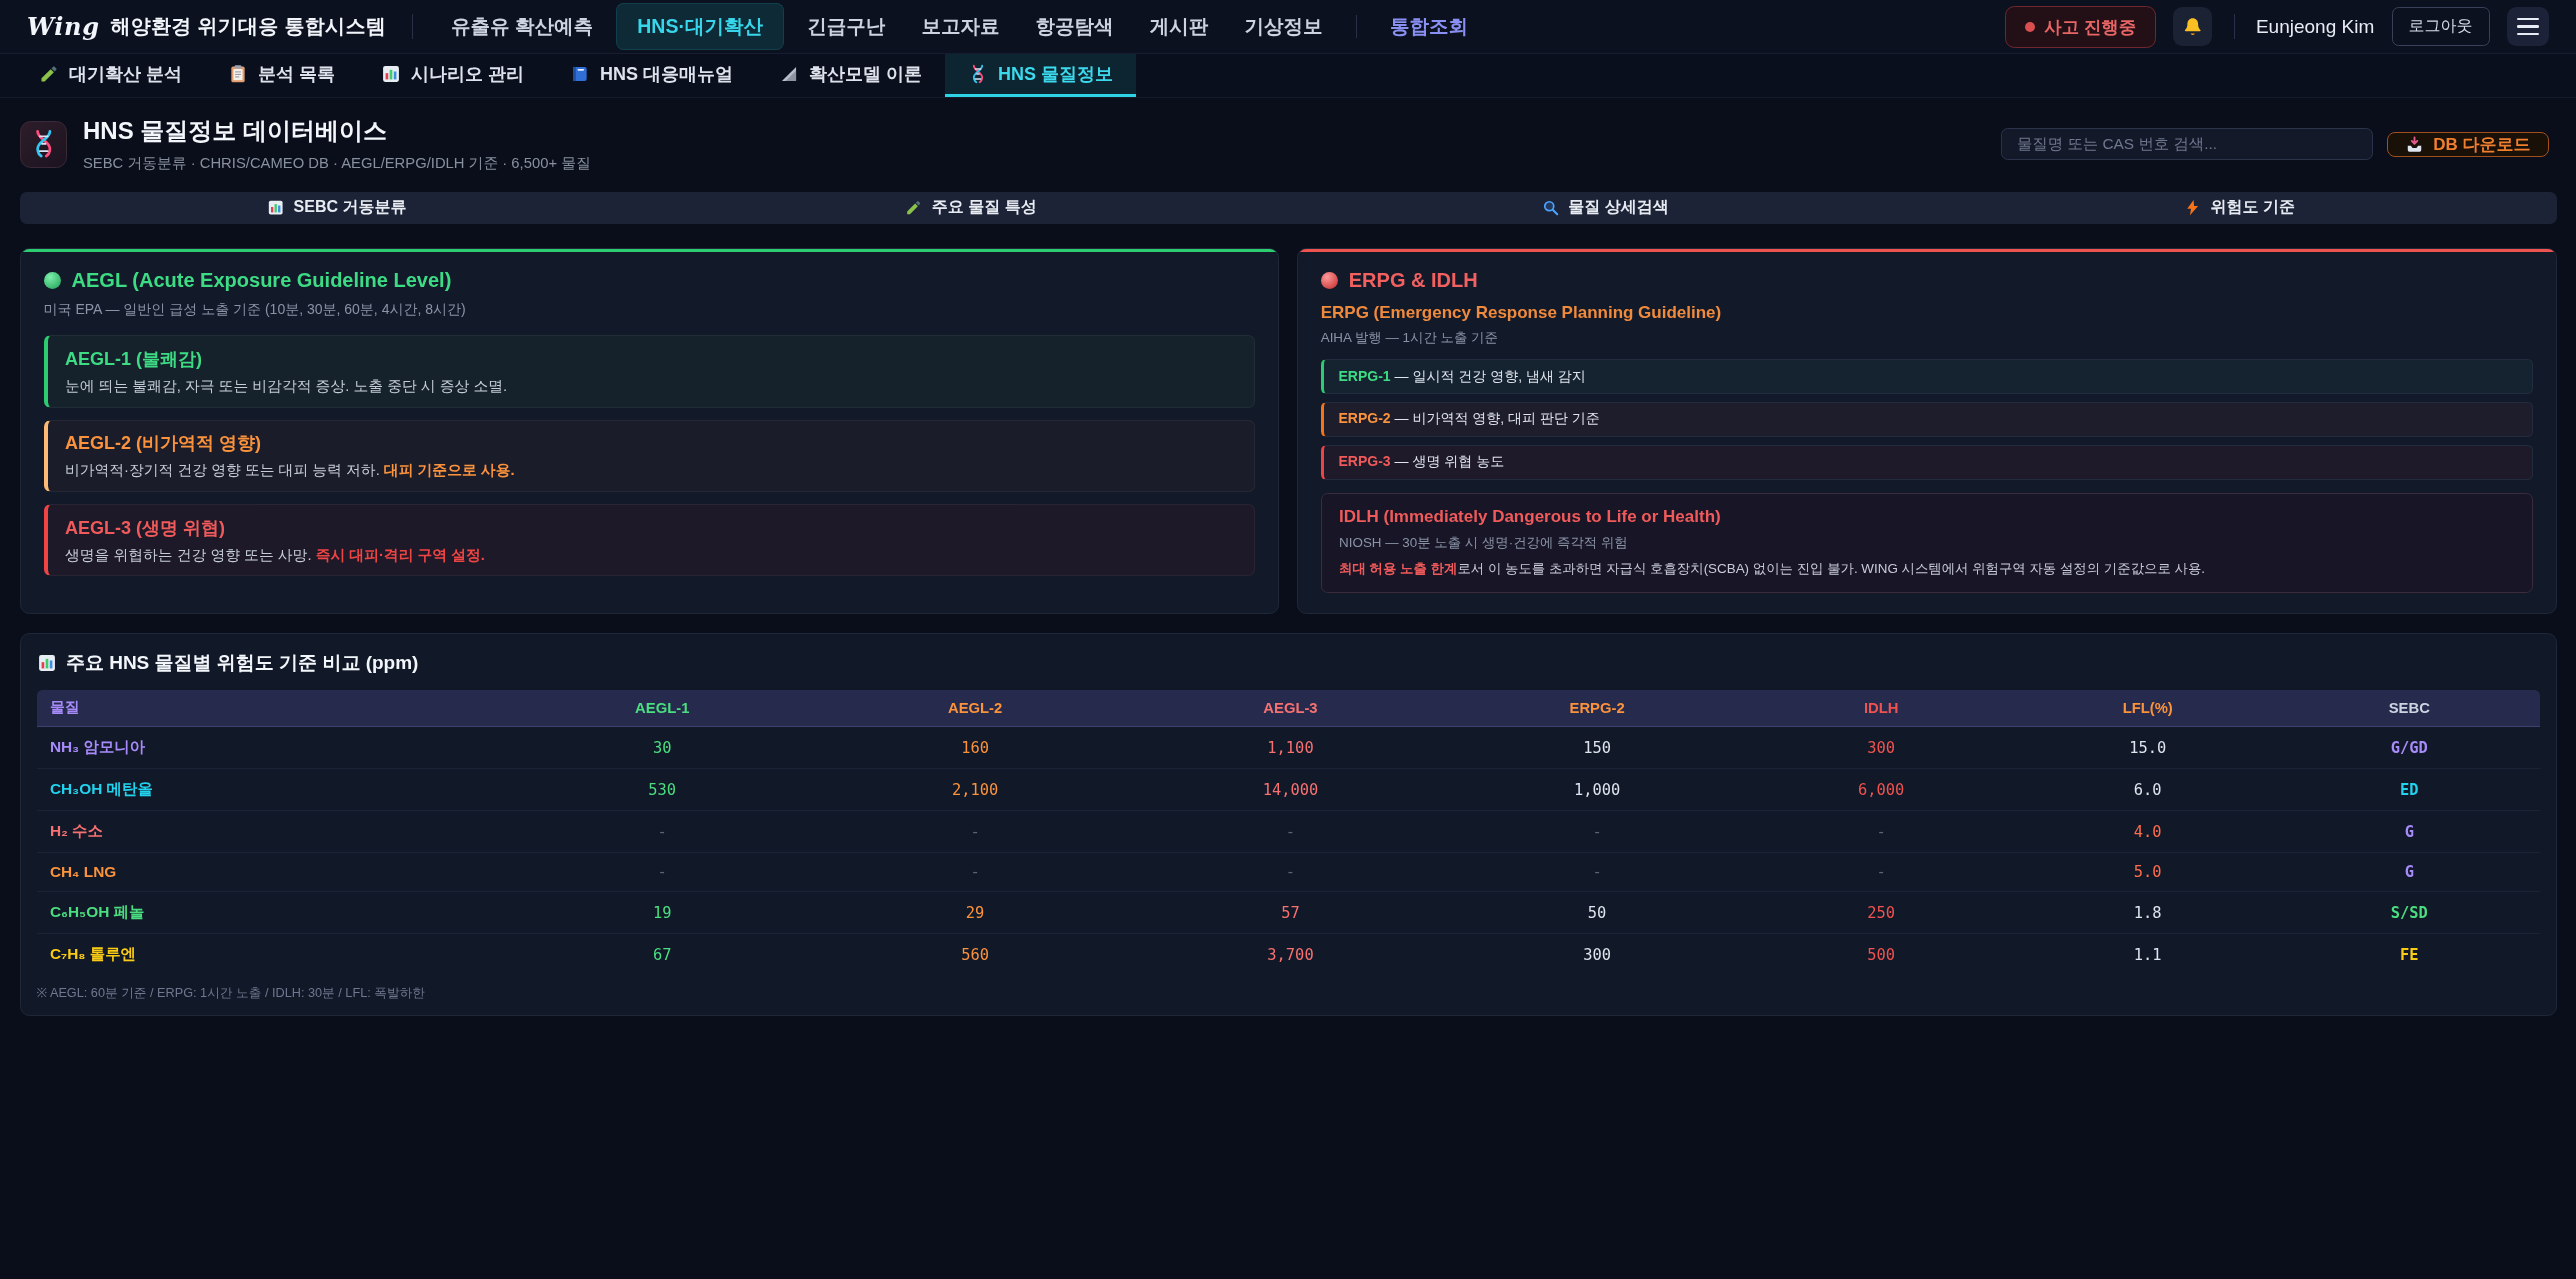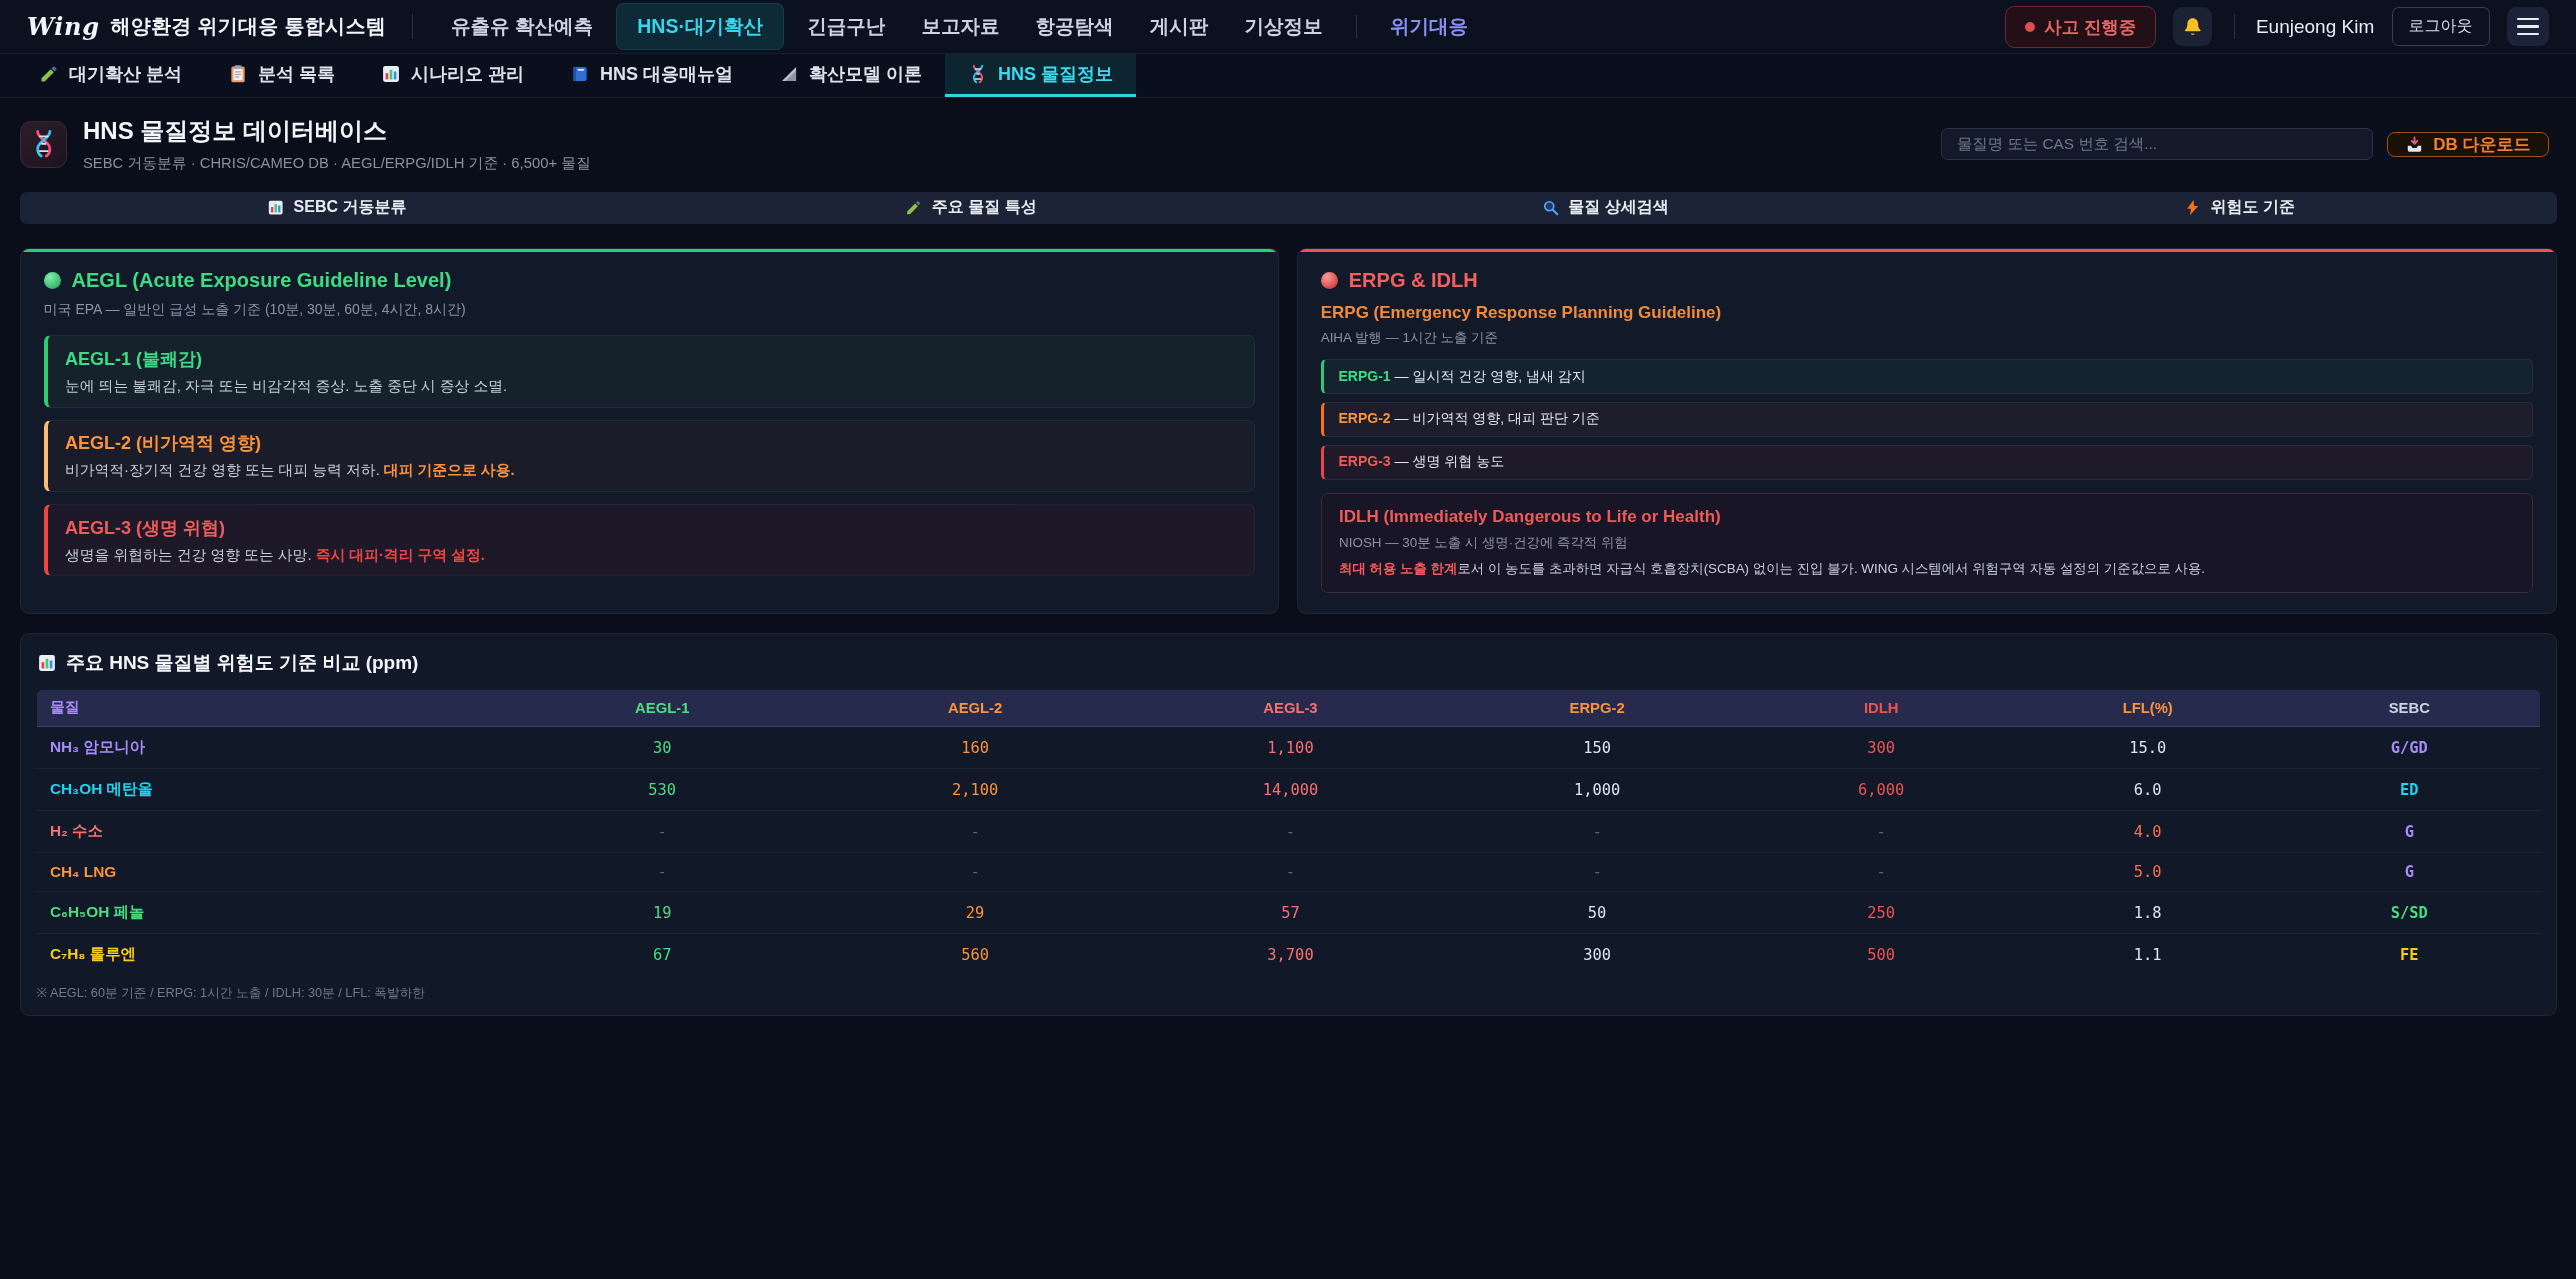--- a/index.html
+++ b/index.html
@@ -70,21 +70,21 @@
   .page-header { display:flex; align-items:center; padding:17.4px 27px 14.8px 20px; }
   .ph-icon {
     width:47px; height:47px; border-radius:10.7px; margin-right:16px;
     background:linear-gradient(140deg,#2e1d2a,#1c1320); border:0.7px solid #3a2a35;
     display:flex; align-items:center; justify-content:center;
   }
   .ph-title { font-size:24px; font-weight:bold; color:#f3f6fb; }
   .ph-sub { font-size:14.8px; color:#87909f; margin-top:6.7px; }
   .ph-right { margin-left:auto; display:flex; align-items:center; gap:13.4px; }
   .search-input {
-    width:432px; height:32px; background:#131929; border:0.7px solid #2a3349;
+    width:372px; height:32px; background:#131929; border:0.7px solid #2a3349;
     border-radius:6.7px; padding:0 14.8px; font-size:15.4px; color:#c6cdd9;
     font-family:"Liberation Sans", sans-serif; outline:none;margin-left:33px;
   }
   .search-input::placeholder { color:#6f7890; }
   .db-btn {
     height:25px; padding:0 17.4px; border:1.3px solid #a14f1c; border-radius:8px;
     background:#191008; color:#f07f2f; font-size:17px; font-weight:bold;
     display:flex; align-items:center; gap:9.4px; cursor:pointer;
   }
 
@@ -189,21 +189,21 @@
   <div class="v-div"></div>
   <nav class="main-nav" id="main-nav">
       <a class="nav-item">유출유 확산예측</a>
       <a class="nav-item active">HNS·대기확산</a>
       <a class="nav-item">긴급구난</a>
       <a class="nav-item">보고자료</a>
       <a class="nav-item">항공탐색</a>
       <a class="nav-item">게시판</a>
       <a class="nav-item">기상정보</a>
       <span class="nav-divider"></span>
-      <a class="nav-item violet">위기대응</a>
+      <a class="nav-item violet">통합조회</a>
     </nav>
   <div class="top-right">
     <div class="incident-badge">
       <span class="incident-dot"></span>
       <span>사고 진행중</span>
     </div>
     <div class="icon-btn">
       <span id="bell-icon-slot">
           <svg width="21.5" height="21.5" viewBox="0 0 24 24" style="display:block">
             <path d="M12 2.5c-3.6 0-6 2.8-6 6.5 0 4.5-1.8 5.8-2.6 6.7-.4.4-.1 1.3.6 1.3h16c.7 0 1-.9.6-1.3-.8-.9-2.6-2.2-2.6-6.7 0-3.7-2.4-6.5-6-6.5Z" fill="#fbbf24"></path>

